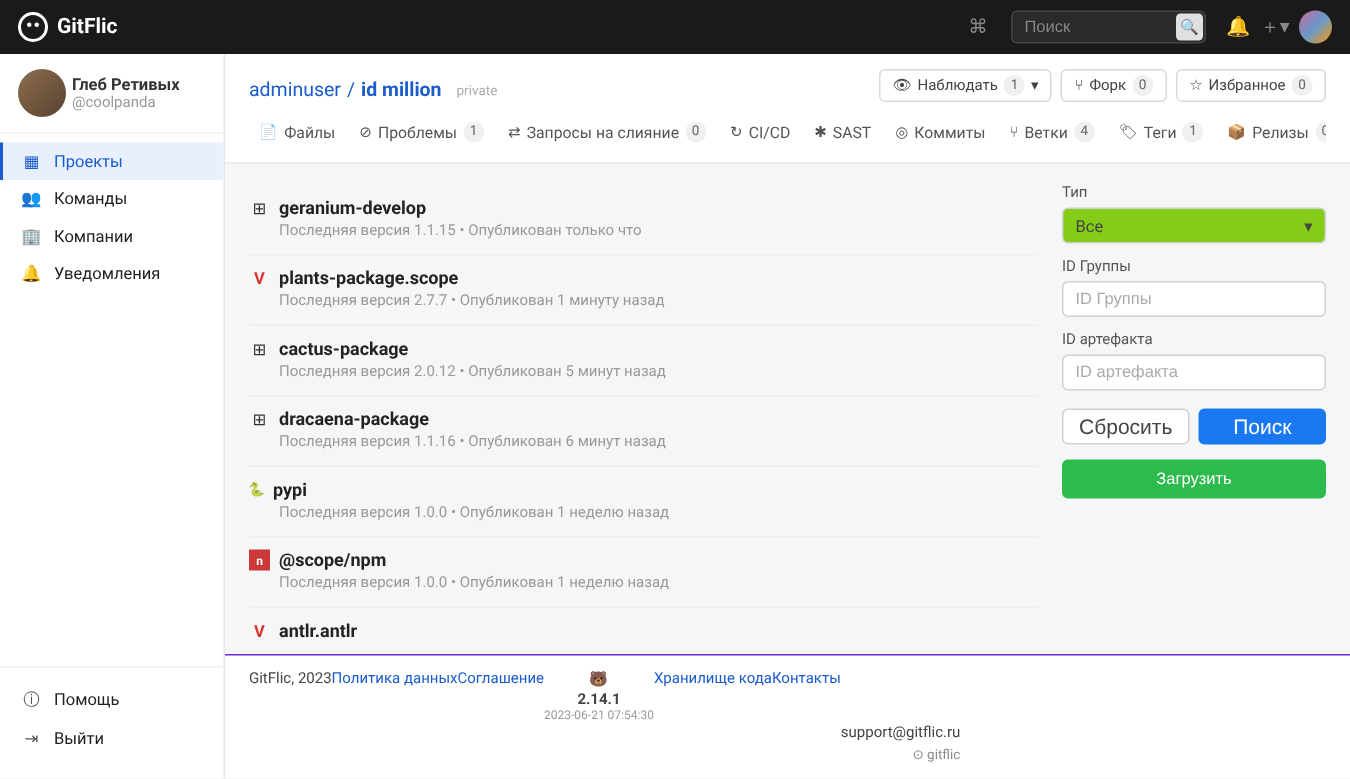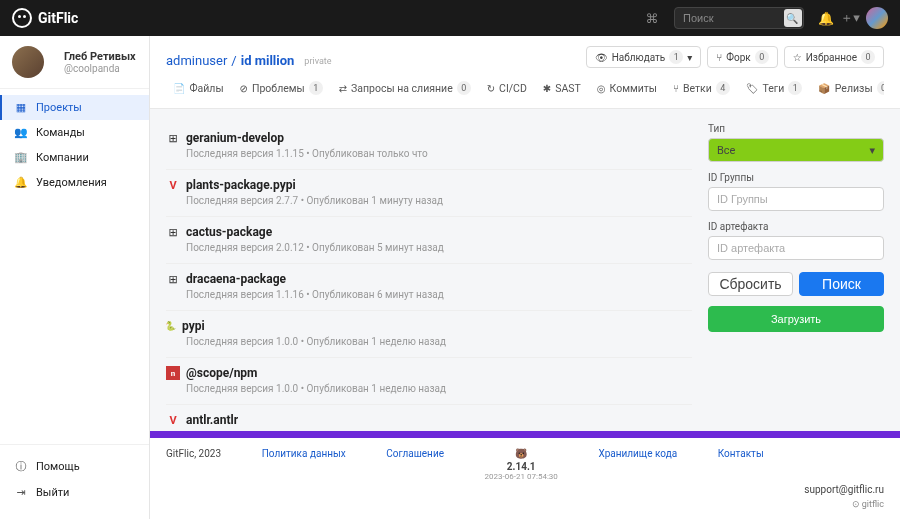--- a/index.html
+++ b/index.html
@@ -12,21 +12,21 @@
   .brand-icon::after { right: 4px; }
   .topbar-spacer { flex: 1; }
   .search-wrap { position: relative; margin: 0 10px; }
   .search-input { width: 130px; height: 22px; border-radius: 4px; border: 1px solid #444; background: #2a2a2a; color: #ccc; padding: 0 24px 0 8px; font-size: 11px; }
   .search-input::placeholder { color: #888; }
   .search-btn { position: absolute; right: 2px; top: 2px; width: 18px; height: 18px; background: #e0e0e0; border-radius: 3px; display: flex; align-items: center; justify-content: center; font-size: 10px; cursor: pointer; }
   .top-icon { width: 24px; height: 24px; display: flex; align-items: center; justify-content: center; color: #888; font-size: 13px; cursor: pointer; }
   .avatar-sm { width: 22px; height: 22px; border-radius: 50%; background: linear-gradient(135deg,#c69,#69c,#f90); margin-left: 4px; cursor: pointer; }
   .layout { display: flex; height: 483px; }
   .sidebar { width: 150px; background: #fff; border-right: 1px solid #e5e5e5; display: flex; flex-direction: column; }
-  .user-block { display: flex; align-items: center; gap: 20px; padding: 10px 12px; border-bottom: 1px solid #f0f0f0; }
+  .user-block { display: flex; align-items: center; gap: 4px; padding: 10px 12px; border-bottom: 1px solid #f0f0f0; }
   .avatar-md { width: 32px; height: 32px; border-radius: 50%; background: linear-gradient(135deg,#8b6f4e,#5a4030); flex-shrink: 0; }
   .user-name { font-size: 11px; font-weight: 700; color: #333; line-height: 1.2; }
   .user-handle { font-size: 10px; color: #999; }
   .nav { padding: 6px 0; }
   .nav-item { display: flex; align-items: center; gap: 8px; padding: 6px 14px; font-size: 11px; color: #222; cursor: pointer; }
   .nav-item.active { background: #e8f0fe; color: #1a5ccc; border-left: 2px solid #1a5ccc; padding-left: 12px; }
   .nav-item .ico { width: 14px; text-align: center; color: #555; }
   .nav-item.active .ico { color: #1a5ccc; }
   .sidebar-bottom { margin-top: auto; padding: 8px 0 14px; border-top: 1px solid #f0f0f0; }
   .main { flex: 1; background: #f5f6f8; display: flex; flex-direction: column; overflow: hidden; }
@@ -57,21 +57,21 @@
   .filter-label { font-size: 10px; color: #555; margin-bottom: 4px; margin-top: 10px; }
   .filters > .filter-label:first-child { margin-top: 0; }
   .select { width: 100%; height: 24px; border: 1px solid #d0d0d0; border-radius: 4px; background: #84cc16; padding: 0 8px; font-size: 11px; color: #444; position: relative; display: flex; align-items: center; justify-content: space-between; cursor: pointer; }
   .input { width: 100%; height: 24px; border: 1px solid #d0d0d0; border-radius: 4px; background: #fff; padding: 0 8px; font-size: 11px; color: #444; }
   .input::placeholder { color: #aaa; }
   .filter-btns { display: flex; gap: 6px; margin-top: 12px; }
   .btn-reset, .btn-search { flex: 1; height: 24px; border-radius: 4px; font-size: 14px; cursor: pointer; }
   .btn-reset { background: #fff; border: 1px solid #d0d0d0; color: #444; }
   .btn-search { background: #1a78f0; border: 1px solid #1a78f0; color: #fff; }
   .btn-upload { width: 100%; height: 26px; margin-top: 10px; background: #2dbb4e; border: 1px solid #2dbb4e; color: #fff; border-radius: 4px; font-size: 11px; cursor: pointer; }
-  .footer { background: #fff; border-top: 7px solid #6d28d9; padding: 10px 16px; display: flex; align-items: flex-start; justify-content: space-between; font-size: 10px; color: #444; }
+  .footer { background: #fff; border-top: 1px solid #6d28d9; padding: 10px 16px; display: flex; align-items: flex-start; justify-content: flex-start; font-size: 10px; color: #444; }
   .footer a { color: #1a5ccc; text-decoration: none; }
   .footer-center { text-align: center; }
   .footer-center .ver { font-size: 10px; font-weight: 700; margin-top: 2px; }
   .footer-center .date { font-size: 8px; color: #999; }
   .footer-right { text-align: right; margin-top: 36px; }
   .red { color: #d33; font-weight: 700; }
   .orange-dot { width: 8px; height: 8px; border-radius: 50%; background: #f0a020; }
   .blue-dot { width: 10px; height: 10px; display: inline-flex; align-items: center; justify-content: center; font-size: 9px; color: #3776ab; }
   .npm-ico { width: 14px; height: 14px; background: #cb3837; color: #fff; font-size: 8px; display: flex; align-items: center; justify-content: center; font-weight: 700; }
 </style>
@@ -214,21 +214,21 @@
           <div class="pkg">
     <div class="pkg-head">
       <span class="pkg-ico">⊞</span>
       <span class="pkg-name">geranium-develop</span>
     </div>
     <div class="pkg-meta">Последняя версия 1.1.15  •  Опубликован только что</div>
           </div>
           <div class="pkg">
     <div class="pkg-head">
       <span class="pkg-ico red">V</span>
-      <span class="pkg-name">plants-package.pypi</span>
+      <span class="pkg-name">plants-package.scope</span>
     </div>
     <div class="pkg-meta">Последняя версия 2.7.7  •  Опубликован 1 минуту назад</div>
           </div>
           <div class="pkg">
     <div class="pkg-head">
       <span class="pkg-ico">⊞</span>
       <span class="pkg-name">cactus-package</span>
     </div>
     <div class="pkg-meta">Последняя версия 2.0.12  •  Опубликован 5 минут назад</div>
           </div>

